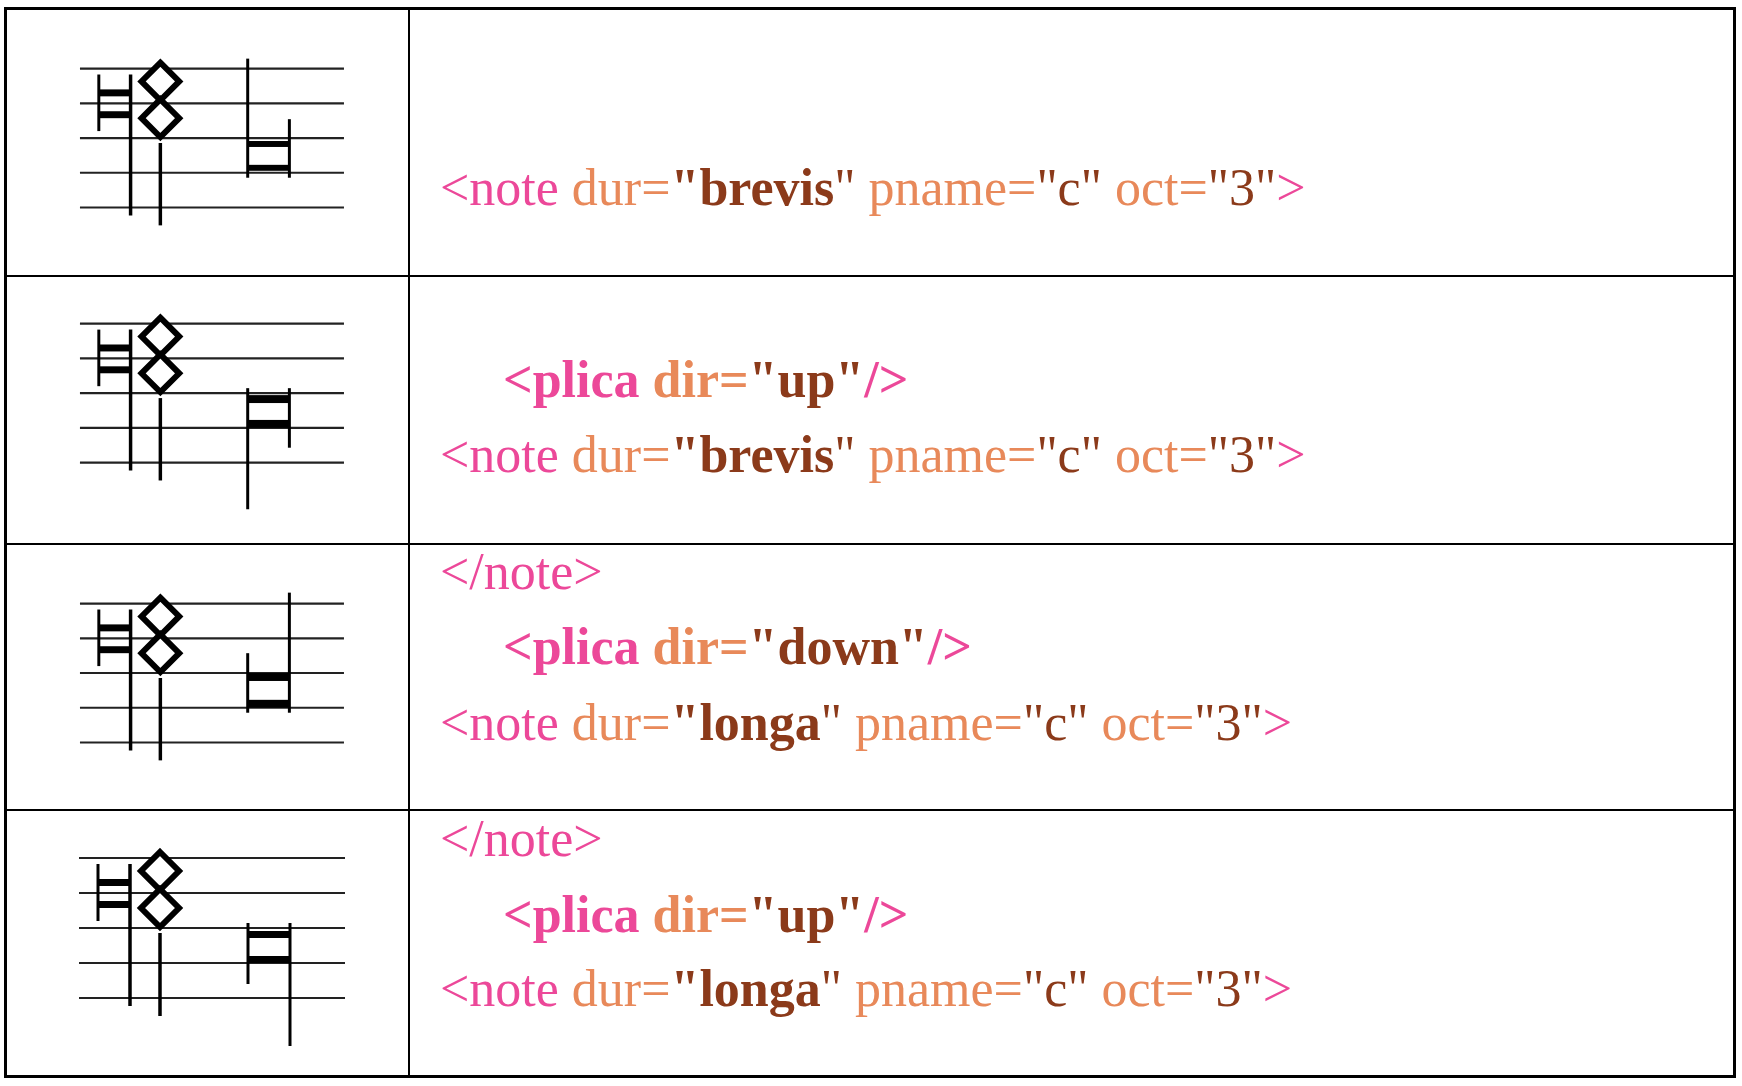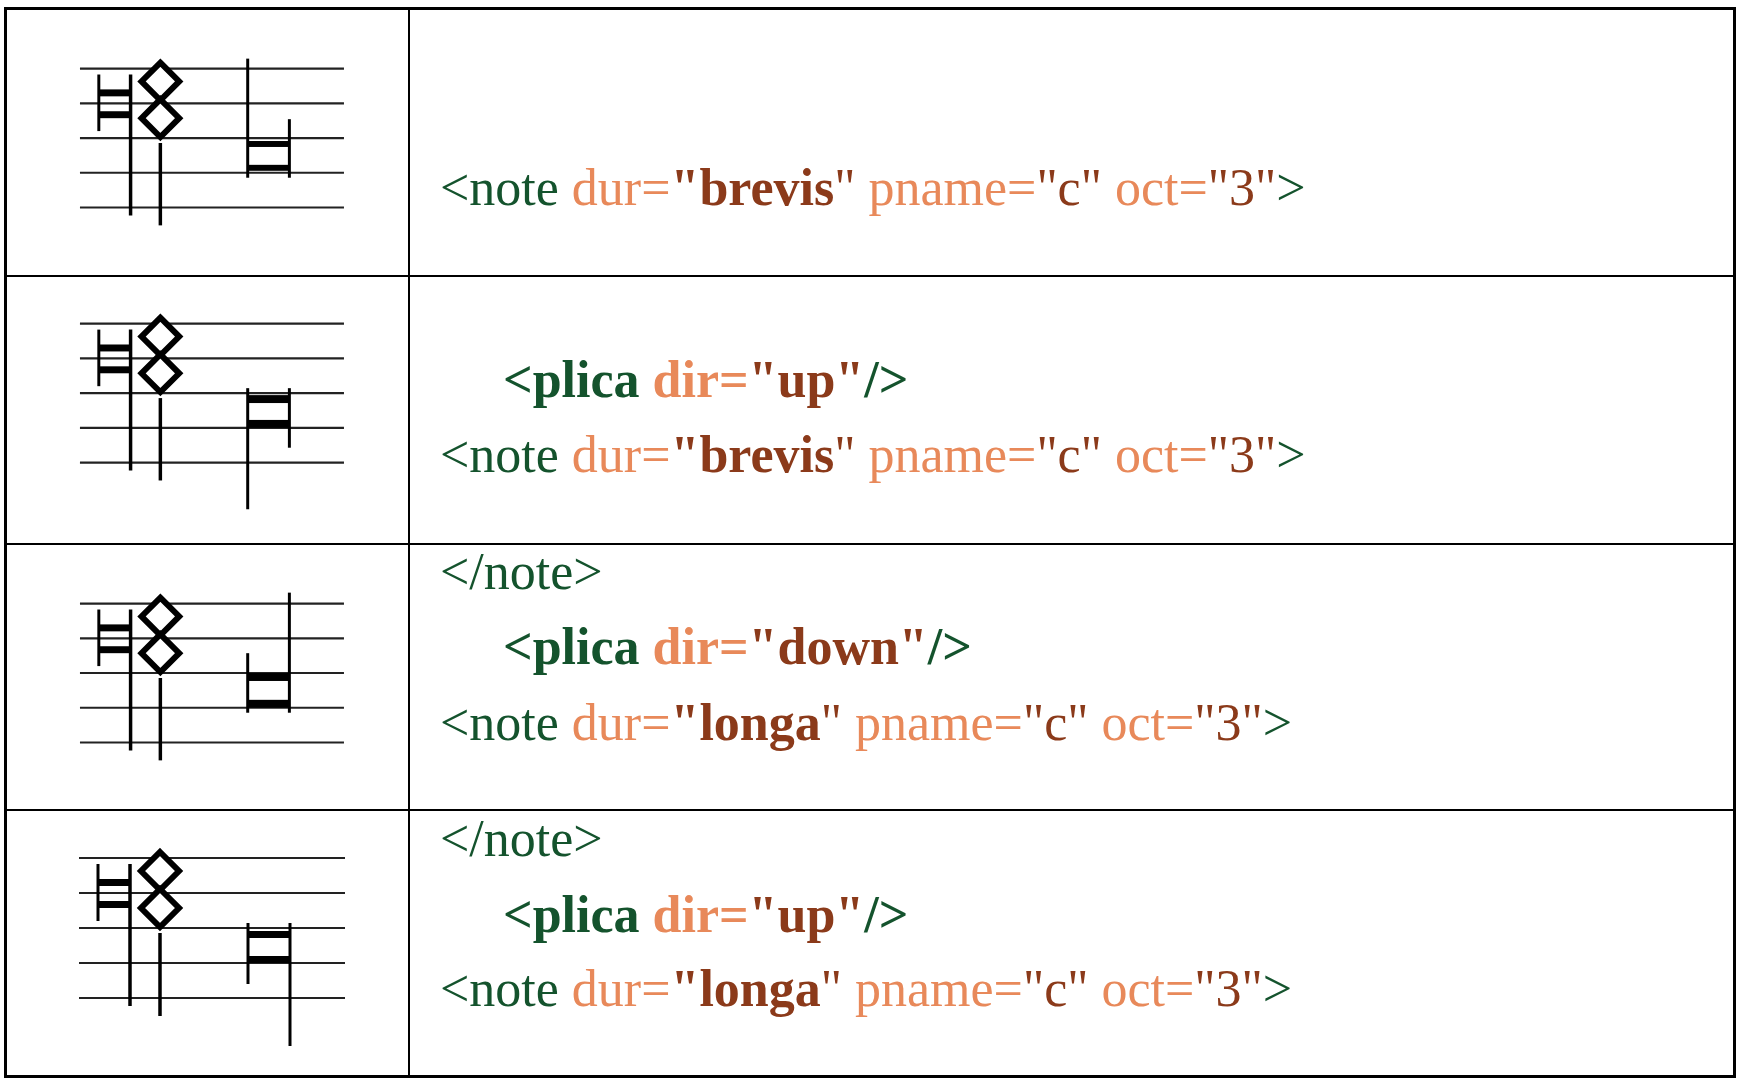--- a/index.html
+++ b/index.html
@@ -49,21 +49,21 @@
     padding-left: 30px;
     padding-top: 18px;
     box-sizing: border-box;
     font-family: "Liberation Serif", "DejaVu Serif", serif;
     font-size: 52px;
     line-height: 64px;
     white-space: pre;
   }
   .line { display: block; height: 64px; }
   .line.indent { padding-left: 63px; font-weight: bold; }
-  .tag { color: #14532d; text-align: center; }
+  .tag { color: #ec4899; text-align: center; }
   .attr { color: #e8895a; }
   .val { color: #8b3a1a; }
   .b { font-weight: bold; }
 </style>
 </head>
 <body>
 
 <div class="table">
 
   <div class="row" style="height: 267px;">

